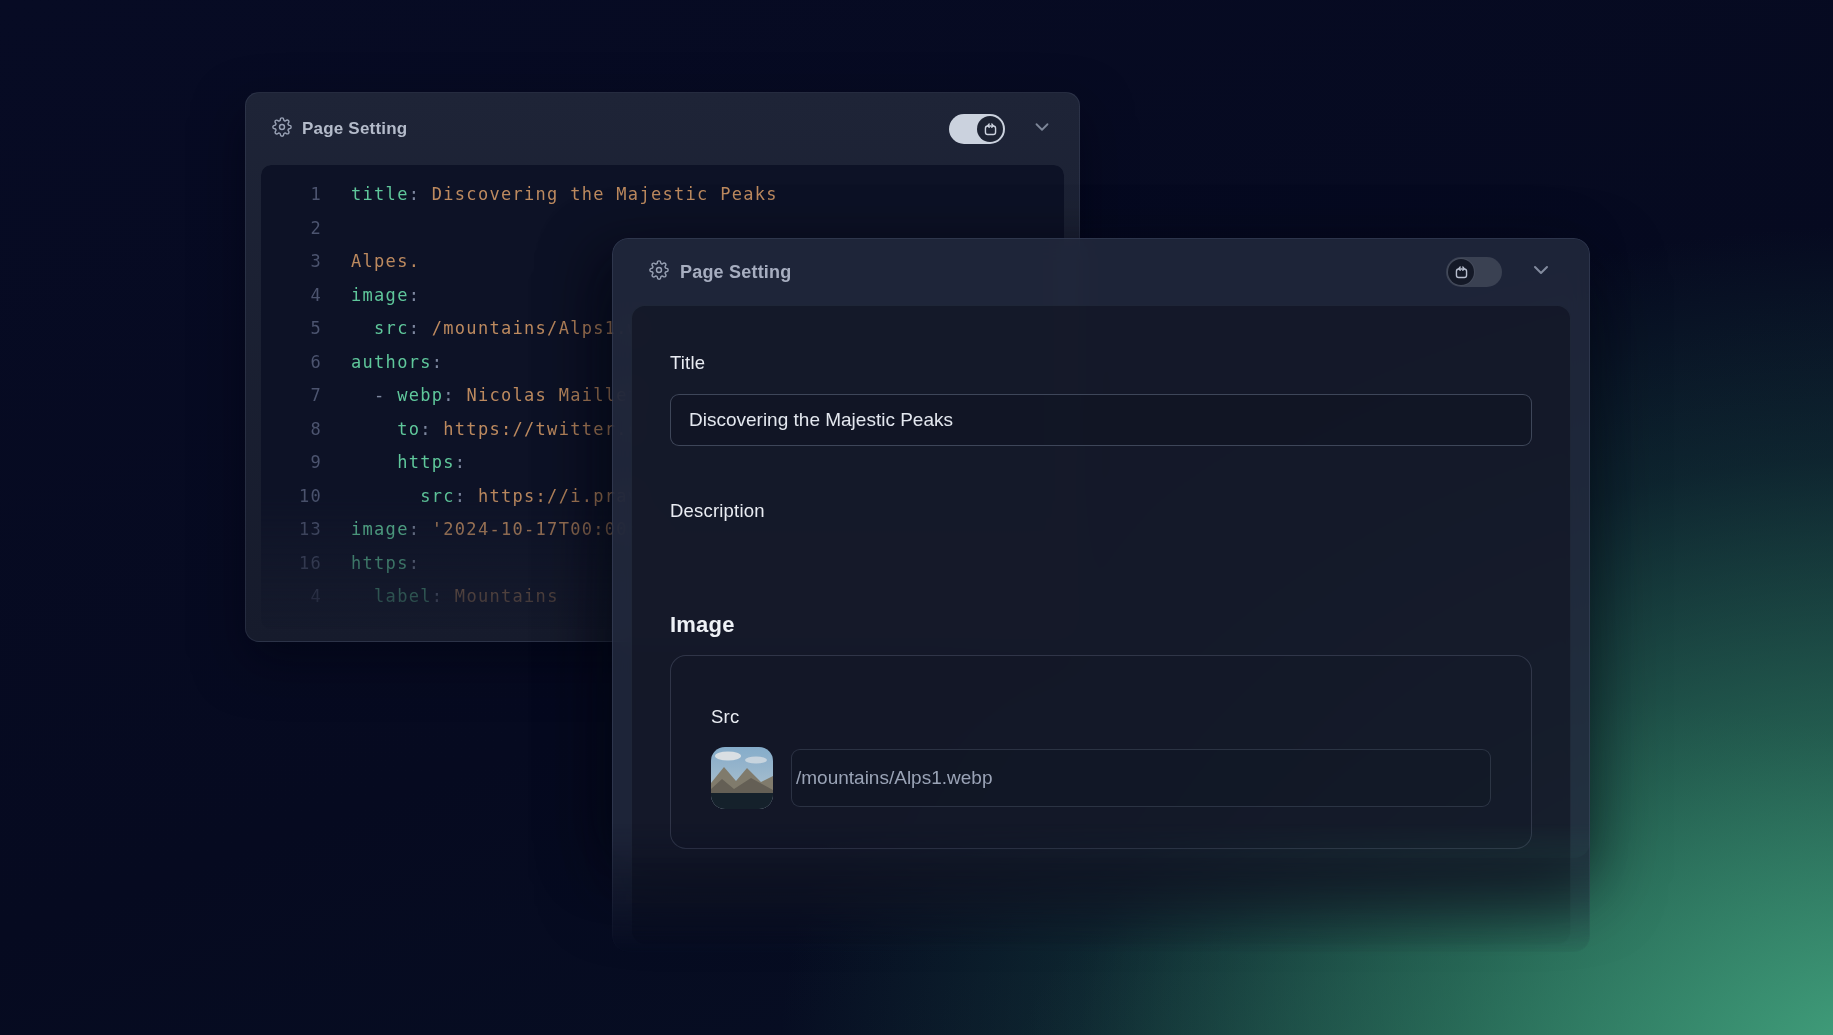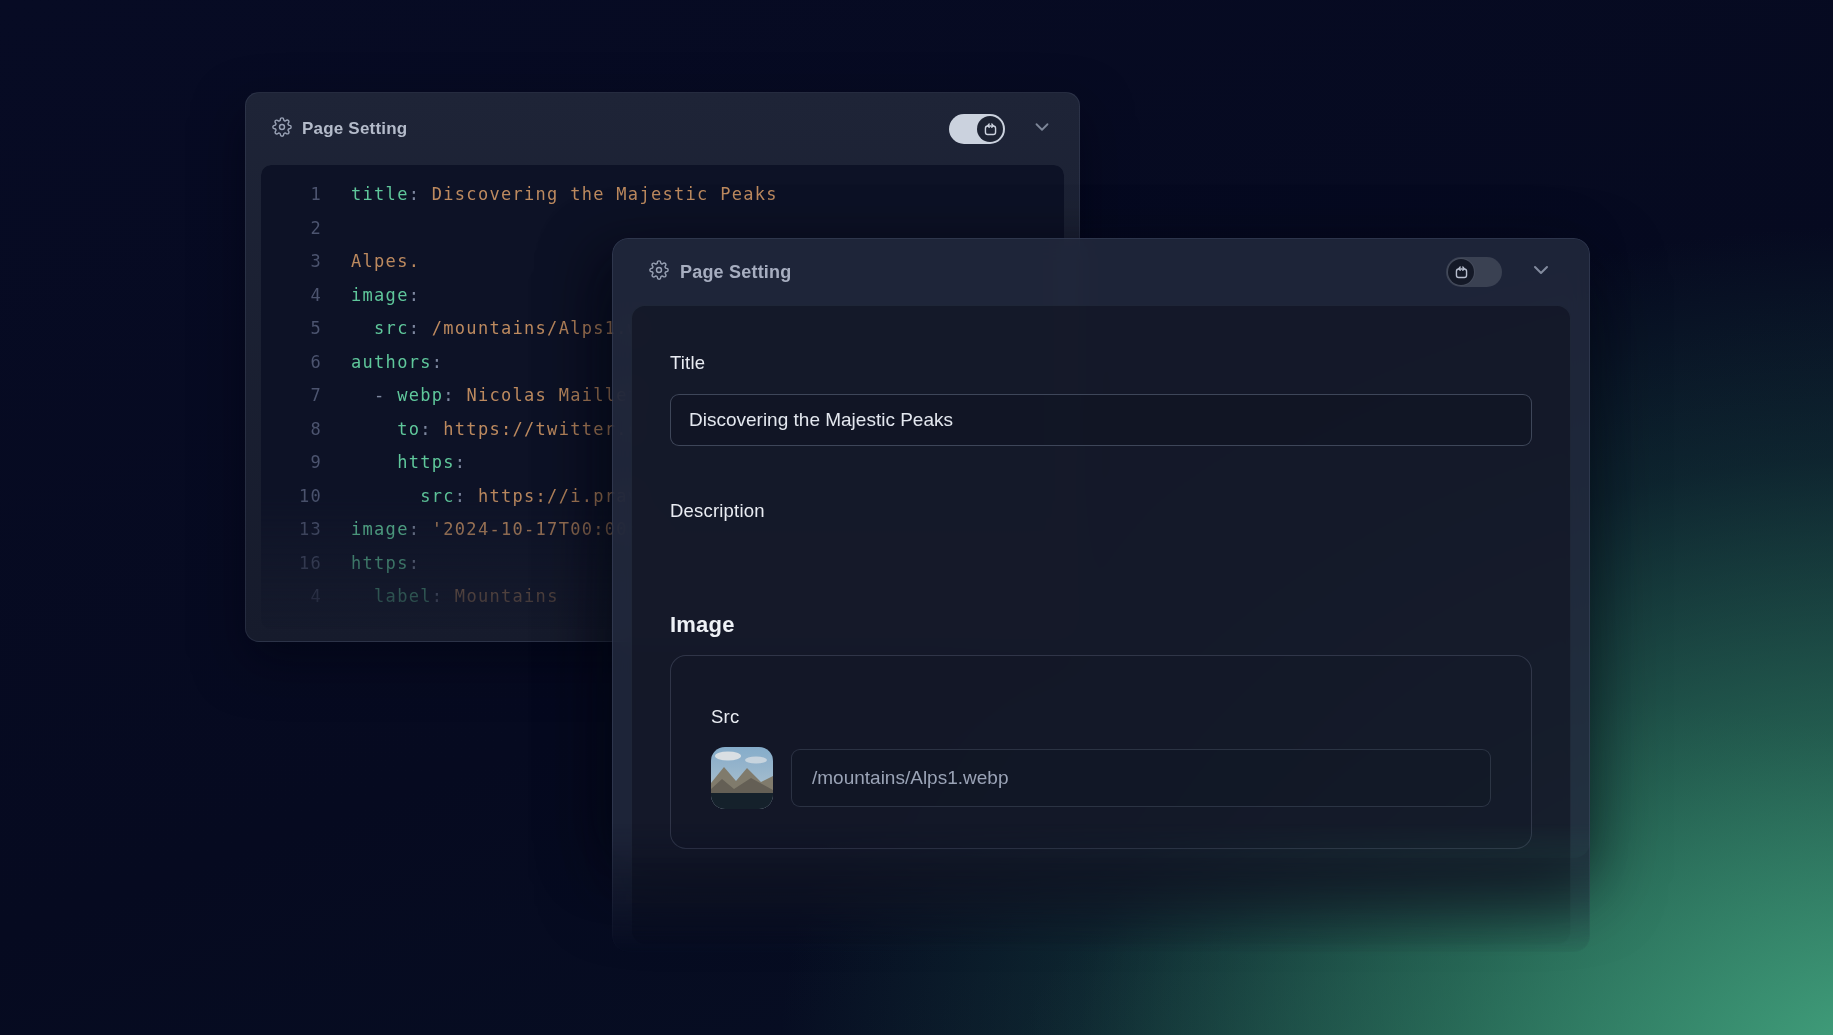--- a/index.html
+++ b/index.html
@@ -70,21 +70,21 @@
     border:1.5px solid rgba(152,164,190,0.34);background:rgba(8,12,24,0.18);
     color:#e3e7ef;font-family:"Liberation Sans",sans-serif;font-size:19px;padding:0 18px;outline:none;}
   .field-desc{margin-top:54px;}
   .section-title{margin-top:90px;font-size:22px;font-weight:700;color:#eef1f6;letter-spacing:.2px;}
   .image-card{margin-top:17px;height:194px;border:1.5px solid rgba(152,164,190,0.22);
     border-radius:16px;background:rgba(18,23,38,0.22);padding:50px 40px 0;}
   .src-row{display:flex;gap:18px;margin-top:19px;align-items:center;}
   .thumb{width:62px;height:62px;border-radius:14px;overflow:hidden;flex:none;opacity:.92;}
   .thumb svg{display:block;width:100%;height:100%;}
   .src-input{flex:1;height:58px;margin-top:0;color:#9aa3b6;font-size:19px;
-    border:1.5px solid rgba(152,164,190,0.20);background:rgba(10,14,26,0.12);padding:0 20px;}
+    border:1.5px solid rgba(152,164,190,0.20);background:rgba(10,14,26,0.12);padding:0 4px;}
 </style>
 </head>
 <body>
 
 <div class="stage">
   <div class="bg-glow"></div>
 
   <section class="panel-back">
     <div class="panel-header">
       <span class="gear">

